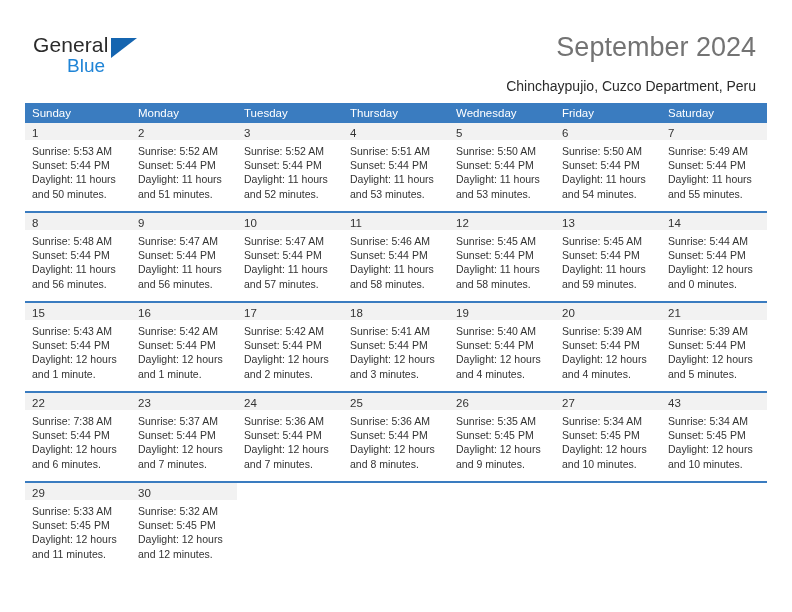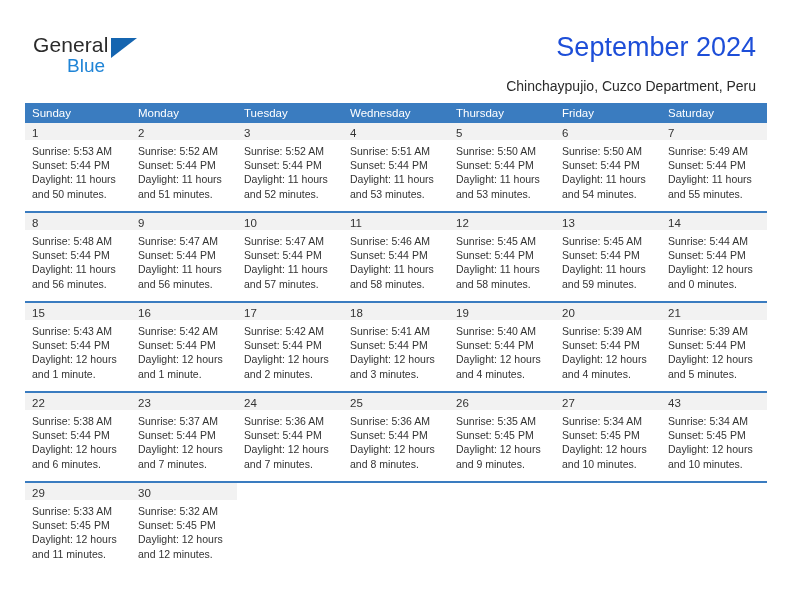--- a/index.html
+++ b/index.html
@@ -62,21 +62,21 @@
     color: #1f84d6;
     font-family: "Liberation Sans", sans-serif;
   }
 
   .title {
     position: absolute;
     right: 36px;
     top: 33px;
     font-size: 27px;
     font-weight: normal;
-    color: #1d4ed8;
+    color: #737373;
     text-align: right;
     line-height: 1.1;
     white-space: nowrap;
   }
   .subtitle {
     position: absolute;
     right: 36px;
     top: 78px;
     font-size: 14px;
     color: #2b2b2b;
@@ -160,22 +160,22 @@
     <div class="title">September 2024</div>
     <div class="subtitle">Chinchaypujio, Cuzco Department, Peru</div>
 
   </div>
 
   <div class="calendar">
     <div class="dow-row" id="dow-row">
         <div class="dow">Sunday</div>
         <div class="dow">Monday</div>
         <div class="dow">Tuesday</div>
+        <div class="dow">Thursday</div>
         <div class="dow">Wednesday</div>
-        <div class="dow">Thursday</div>
         <div class="dow">Friday</div>
         <div class="dow">Saturday</div>
       </div>
     <div id="weeks-container">
         <div class="week">
           <div class="cell">
             <div class="daynum-bar"><span class="daynum">1</span></div>
             <div class="cell-lines">
               <div class="cell-line">Sunrise: 5:53 AM</div>
               <div class="cell-line">Sunset: 5:44 PM</div>
@@ -365,21 +365,21 @@
               <div class="cell-line">Sunset: 5:44 PM</div>
               <div class="cell-line">Daylight: 12 hours</div>
               <div class="cell-line">and 5 minutes.</div>
             </div>
           </div>
         </div>
         <div class="week">
           <div class="cell">
             <div class="daynum-bar"><span class="daynum">22</span></div>
             <div class="cell-lines">
-              <div class="cell-line">Sunrise: 5:38 AM</div>
+              <div class="cell-line">Sunrise: 7:38 AM</div>
               <div class="cell-line">Sunset: 5:44 PM</div>
               <div class="cell-line">Daylight: 12 hours</div>
               <div class="cell-line">and 6 minutes.</div>
             </div>
           </div>
           <div class="cell">
             <div class="daynum-bar"><span class="daynum">23</span></div>
             <div class="cell-lines">
               <div class="cell-line">Sunrise: 5:37 AM</div>
               <div class="cell-line">Sunset: 5:44 PM</div>

